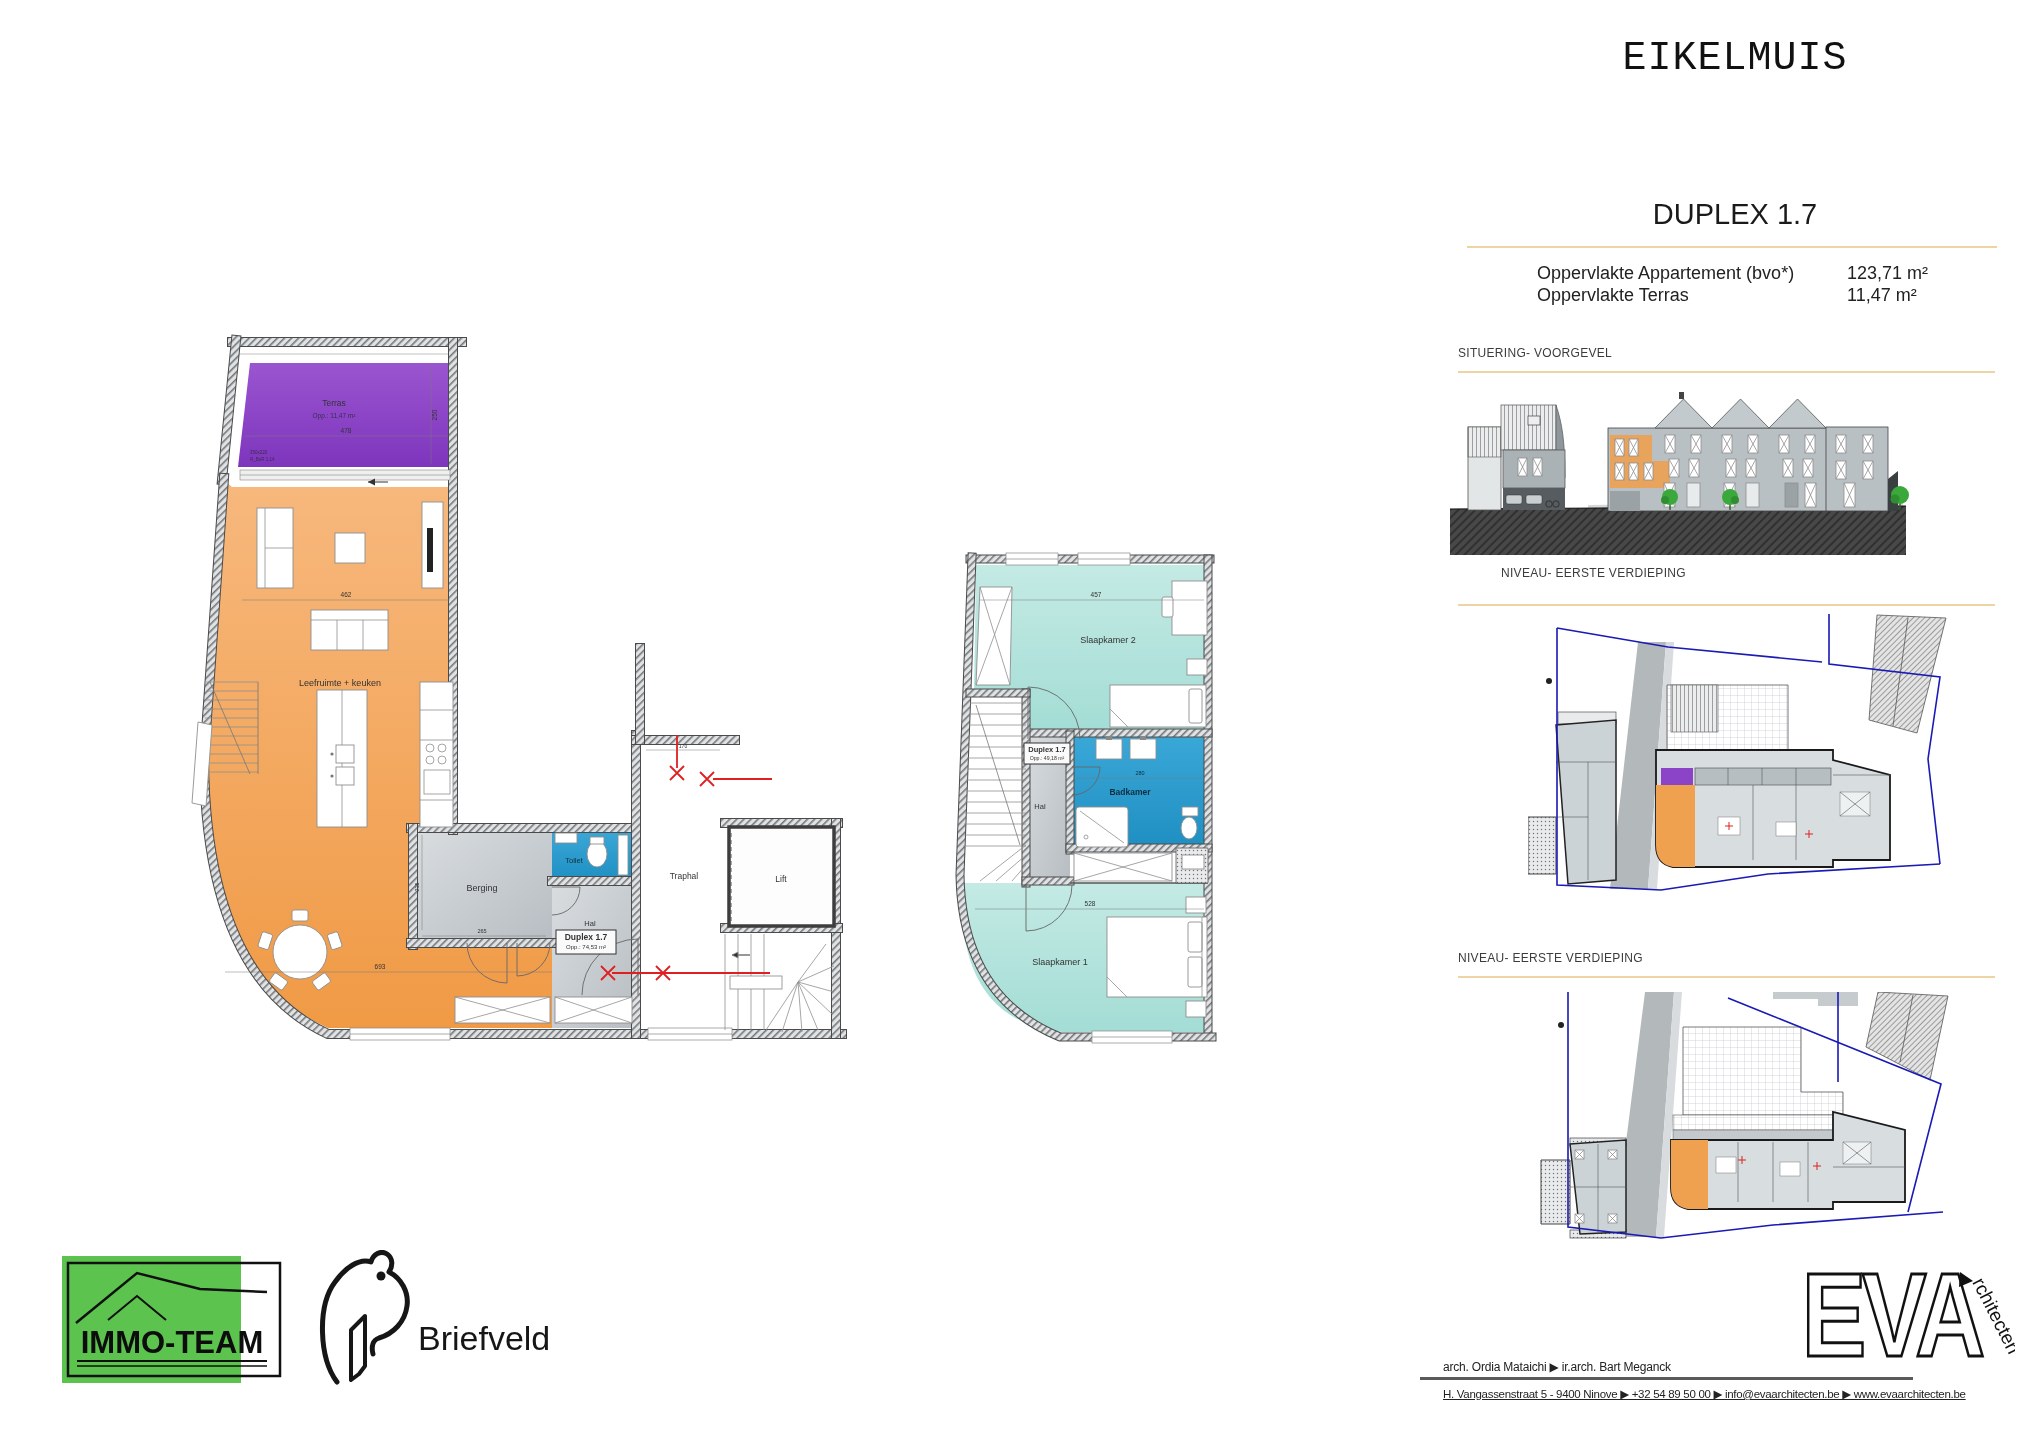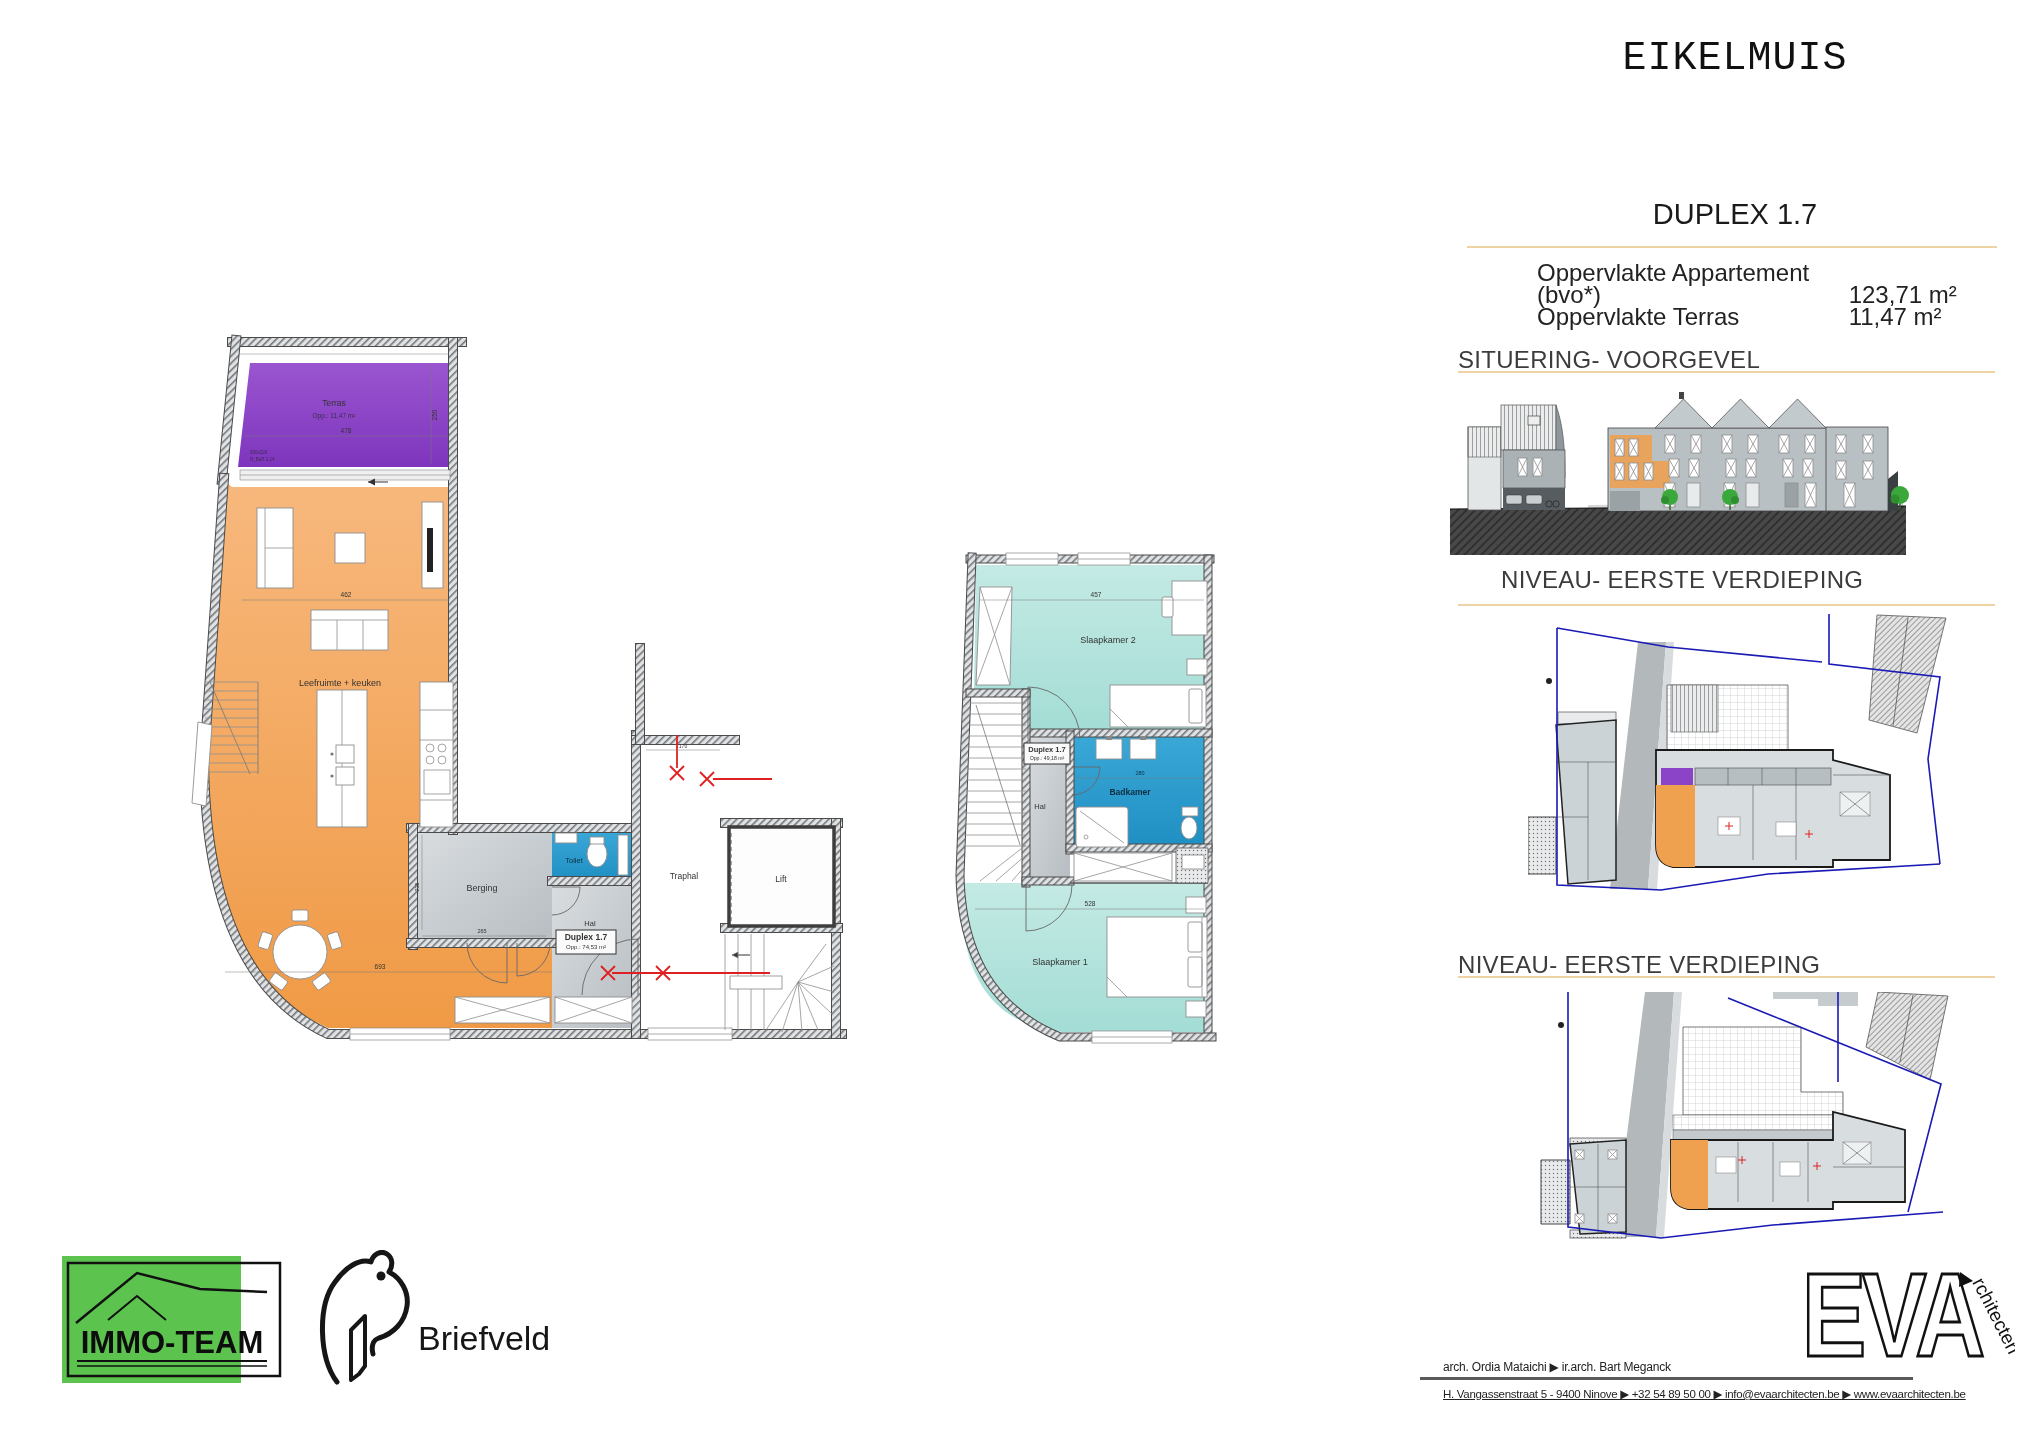--- a/index.html
+++ b/index.html
@@ -4,23 +4,23 @@
 <style>
   html,body{margin:0;padding:0;background:#fff;}
   #page{position:relative;width:2036px;height:1440px;background:#fff;overflow:hidden;
         font-family:"Liberation Sans",sans-serif;color:#1a1a1a;}
   .abs{position:absolute;}
   .ctr{text-align:center;}
   .title{font-size:40px;letter-spacing:1px;color:#111;font-family:Liberation Mono, monospace;}
   .subtitle{font-size:24px;color:#111;}
   .unitname{font-size:29px;color:#1a1a1a;}
   .rule{background:#eed3a4;height:2px;}
-  .arearow{font-size:24px;color:#222;line-height:22px;}
+  .arearow{font-size:18px;color:#222;line-height:22px;}
   .alabel{display:inline-block;width:305px;}
-  .heading{font-size:24px;color:#3c3c3c;letter-spacing:.3px;}
+  .heading{font-size:12px;color:#3c3c3c;letter-spacing:.3px;}
   .foot1{font-size:12px;color:#222;letter-spacing:-.2px;}
   .foot2{font-size:11.5px;color:#222;letter-spacing:-.3px;}
   .footline{background:#5a5a5a;height:3px;}
   .immobox{background:#5cc34e;}
   svg text{font-family:"Liberation Sans",sans-serif;}
   .wallb{fill:none;stroke:#4a4a4a;stroke-width:10;stroke-linecap:square;}
   .wallh{fill:none;stroke:url(#hw);stroke-width:8;stroke-linecap:square;}
   .wallb2{fill:none;stroke:#4a4a4a;stroke-width:9;stroke-linecap:square;}
   .wallh2{fill:none;stroke:url(#hw);stroke-width:7;stroke-linecap:square;}
   .furn{fill:#fff;stroke:#8f8f8f;stroke-width:.9;}

